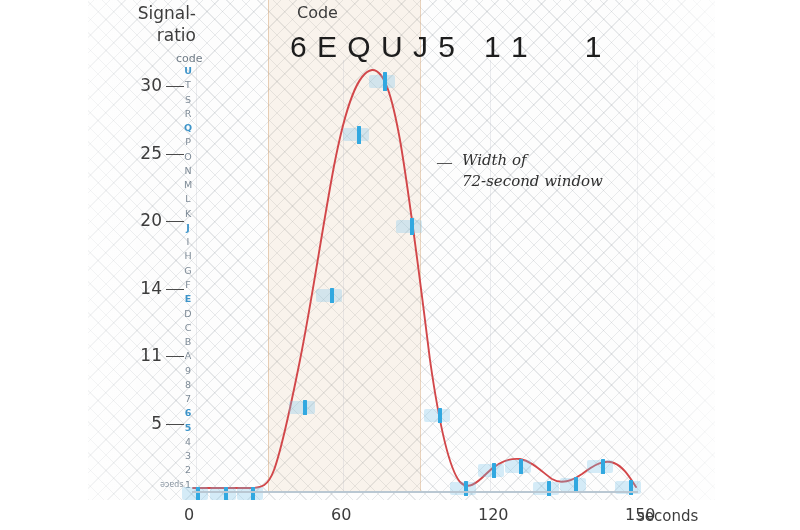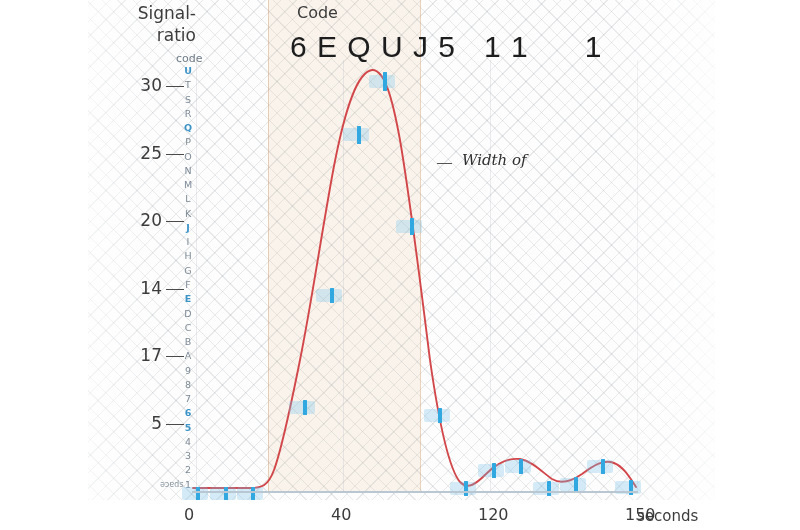--- a/index.html
+++ b/index.html
@@ -117,21 +117,21 @@
   </div>
 
   <div class="code-col-label">code</div>
 
   <div class="chart-title">Code</div>
   <div class="code-string">6 E Q U J 5   1 1      1</div>
 
   <div id="yticks">
       <div class="ytick" style="left: 86px; top: 412.5px;">5</div>
       <div class="ytick-line" style="left: 166px; top: 423.5px;"></div>
-      <div class="ytick" style="left: 86px; top: 345px;">17</div>
+      <div class="ytick" style="left: 86px; top: 345px;">11</div>
       <div class="ytick-line" style="left: 166px; top: 356px;"></div>
       <div class="ytick" style="left: 86px; top: 277.5px;">14</div>
       <div class="ytick-line" style="left: 166px; top: 288.5px;"></div>
       <div class="ytick" style="left: 86px; top: 210px;">20</div>
       <div class="ytick-line" style="left: 166px; top: 221px;"></div>
       <div class="ytick" style="left: 86px; top: 142.5px;">25</div>
       <div class="ytick-line" style="left: 166px; top: 153.5px;"></div>
       <div class="ytick" style="left: 86px; top: 75px;">30</div>
       <div class="ytick-line" style="left: 166px; top: 86px;"></div>
     </div>
@@ -216,25 +216,26 @@
       <div class="dpt" style="left: 574px; top: 477px; height: 15px;"></div>
       <div class="dpt-glow" style="left: 587px; top: 459.5px; width: 26px;"></div>
       <div class="dpt" style="left: 601px; top: 459px; height: 15px;"></div>
       <div class="dpt-glow" style="left: 615px; top: 480.5px; width: 26px;"></div>
       <div class="dpt" style="left: 629px; top: 480px; height: 15px;"></div>
     </div>
 
   <div class="annot-dash"></div>
   <div class="annot">
     <div>Width of</div>
+    <div>72-second window</div>
   </div>
 
   <div class="axis-line"></div>
   <div id="xticks">
       <div class="xtick-label" style="left: 184px;">0</div>
-      <div class="xtick-label" style="left: 331px;">40</div>
+      <div class="xtick-label" style="left: 331px;">60</div>
       <div class="xtick-label" style="left: 478px; text-align: center;">120</div>
       <div class="xtick-label" style="left: 625px;">150</div>
     </div>
   <div class="xunit">seconds</div>
   <div class="space-label">space</div>
 
 </div>
 
 </body></html>

